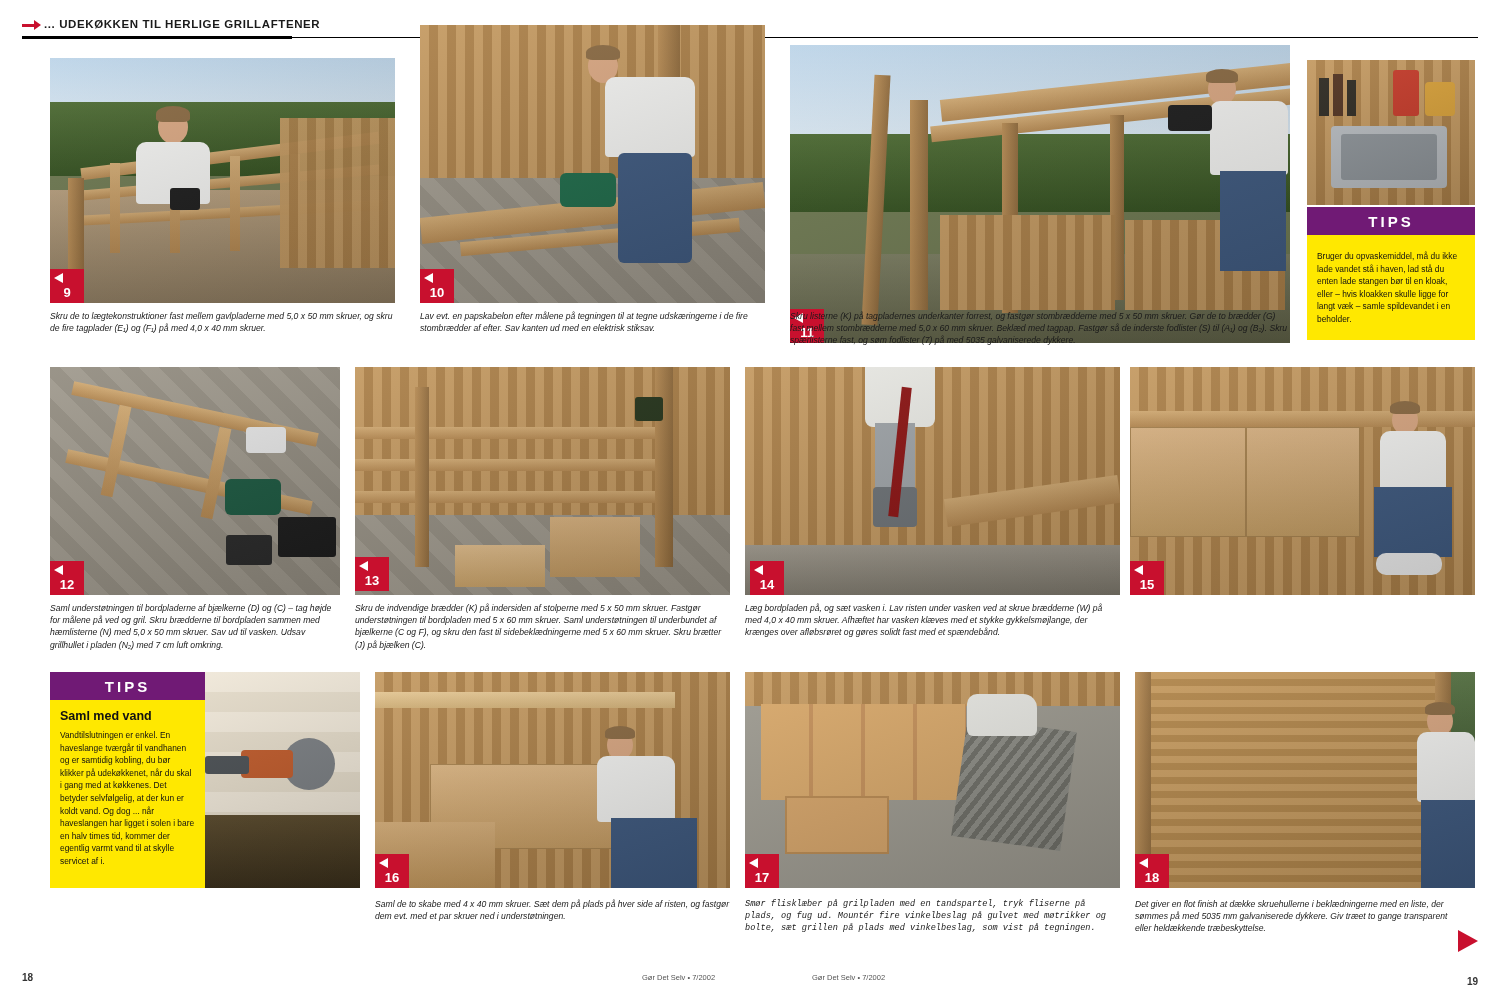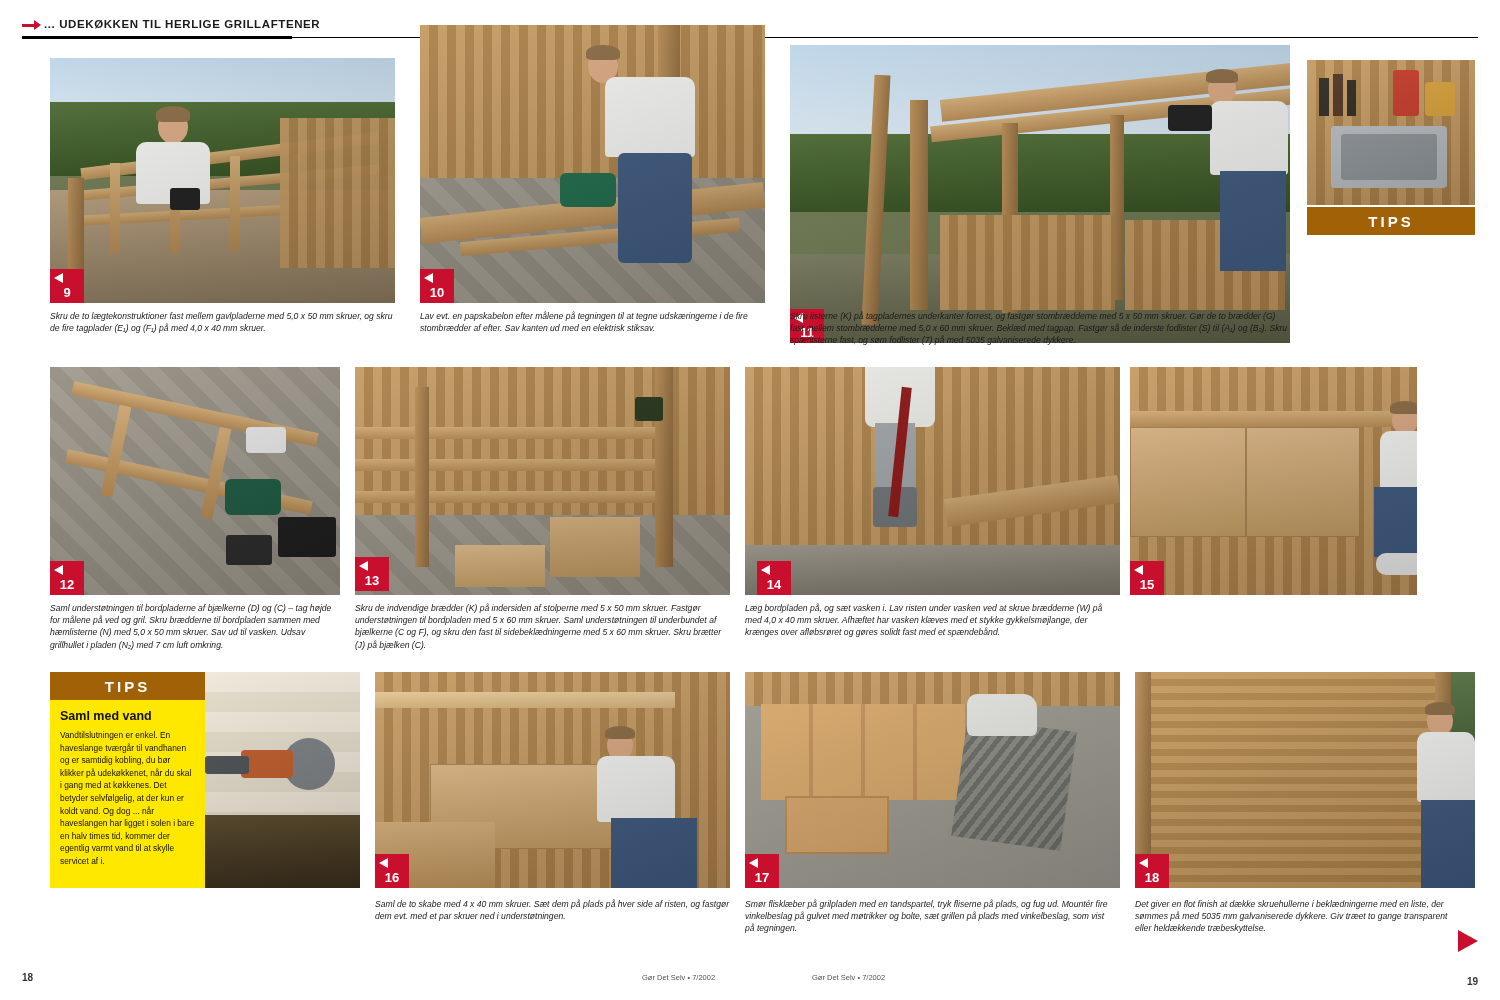--- a/index.html
+++ b/index.html
@@ -32,21 +32,21 @@
   .photo .shade{position:absolute;left:0;top:0;right:0;bottom:0;background:linear-gradient(160deg,rgba(255,255,255,.06),rgba(0,0,0,.18));}
 
   
   .badge{position:absolute;width:34px;height:34px;background:#c8102e;color:#fff;font-weight:bold;font-size:13px;display:flex;align-items:flex-end;justify-content:center;padding-bottom:3px;box-sizing:border-box;}
   .badge:before{content:"";position:absolute;left:4px;top:4px;width:0;height:0;border-left:9px solid #fff;border-top:5px solid transparent;border-bottom:5px solid transparent;transform:rotate(180deg);}
 
   
   .cap{position:absolute;font-size:8.6px;line-height:1.42;color:#1a1a1a;font-style:italic;}
 
   
-  .tips-head{position:absolute;background:#a16207;color:#fff;display:flex;align-items:center;justify-content:center;font-weight:bold;letter-spacing:3px;font-size:15px;}
+  .tips-head{position:absolute;background:#701a75;color:#fff;display:flex;align-items:center;justify-content:center;font-weight:bold;letter-spacing:3px;font-size:15px;}
   .tips-body{position:absolute;background:#ffe800;}
   .tips-body .tip-title{font-weight:bold;font-size:12.5px;color:#111;}
   .tips-body .tip-text{font-size:8.4px;line-height:1.5;color:#111;margin-top:6px;}
   .tips-pad{padding:9px 10px;box-sizing:border-box;}
 
   
   .footer{position:absolute;bottom:14px;width:1456px;left:22px;height:14px;font-size:9px;color:#333;}
   .pgl{position:absolute;left:0;top:0;font-weight:bold;font-size:10px;}
   .pgr{position:absolute;right:0;top:4px;font-weight:bold;font-size:10px;}
   .fc1{position:absolute;left:620px;top:1px;font-size:7.5px;color:#555;}
@@ -131,20 +131,23 @@
     <div style="position:absolute;left:12px;top:18px;width:10px;height:38px;background:#2e2a22;"></div>
     <div style="position:absolute;left:26px;top:14px;width:10px;height:42px;background:#513321;"></div>
     <div style="position:absolute;left:40px;top:20px;width:9px;height:36px;background:#2e2a22;"></div>
     <div style="position:absolute;left:86px;top:10px;width:26px;height:46px;background:#c53b2a;border-radius:3px;"></div>
     <div style="position:absolute;left:118px;top:22px;width:30px;height:34px;background:#d8a13a;border-radius:4px;"></div>
     <div style="position:absolute;left:24px;top:66px;width:116px;height:62px;background:#b8bcc0;border-radius:4px;"></div>
     <div style="position:absolute;left:34px;top:74px;width:96px;height:46px;background:#8e9499;border-radius:3px;"></div>
     <div class="shade"></div>
   </div>
   <div class="tips-head" style="left:1307px;top:207px;width:168px;height:28px;">TIPS</div>
+  <div class="tips-body tips-pad" style="left:1307px;top:235px;width:168px;height:105px;">
+    <div class="tip-text">Bruger du opvaskemiddel, må du ikke lade vandet stå i haven, lad stå du enten lade stangen bør til en kloak, eller – hvis kloakken skulle ligge for langt væk – samle spildevandet i en beholder.</div>
+  </div>
 
   <div class="photo" style="left:50px;top:367px;width:290px;height:228px;text-decoration:underline;">
     <div class="stone" style="position:absolute;left:0;top:0;right:0;bottom:0;"></div>
     <div class="plank" style="left:20px;top:40px;width:250px;height:14px;transform:rotate(12deg);"></div>
     <div class="plank" style="left:14px;top:108px;width:250px;height:14px;transform:rotate(12deg);"></div>
     <div class="plank" style="left:60px;top:38px;width:12px;height:92px;transform:rotate(12deg);"></div>
     <div class="plank" style="left:160px;top:60px;width:12px;height:92px;transform:rotate(12deg);"></div>
     <div class="tool" style="left:175px;top:112px;width:56px;height:36px;background:#1d5a42;border-radius:6px;"></div>
     <div style="position:absolute;left:228px;top:150px;width:58px;height:40px;background:#1d1d1d;border-radius:3px;"></div>
     <div style="position:absolute;left:176px;top:168px;width:46px;height:30px;background:#2b2b2b;border-radius:3px;"></div>
@@ -173,25 +176,25 @@
   <div class="photo" style="left:745px;top:367px;width:375px;height:228px;">
     <div class="woodv" style="left:0;top:0;width:375px;height:228px;"></div>
     <div style="position:absolute;left:120px;top:0;width:70px;height:60px;background:#e9e9e4;border-radius:0 0 8px 8px;"></div>
     <div style="position:absolute;left:130px;top:56px;width:40px;height:70px;background:#9fa4a8;"></div>
     <div style="position:absolute;left:128px;top:120px;width:44px;height:40px;background:#6e7377;border-radius:4px;"></div>
     <div style="position:absolute;left:150px;top:20px;width:10px;height:130px;background:#8c1414;transform:rotate(6deg);"></div>
     <div class="plank" style="left:200px;top:120px;width:175px;height:28px;transform:rotate(-8deg);"></div>
     <div style="position:absolute;left:165px;top:190px;width:22px;height:32px;background:#cf3a2c;border-radius:3px;"></div>
     <div class="ground" style="height:22%;background:linear-gradient(#a09a8e,#7f7a6e);"></div>
     <div class="shade"></div>
-    <div class="badge" style="left:12px;bottom:0;">14</div>
+    <div class="badge" style="left:5px;bottom:0;">14</div>
   </div>
   <div class="cap" style="left:745px;top:602px;width:370px;">Læg bordpladen på, og sæt vasken i. Lav risten under vasken ved at skrue brædderne (W) på med 4,0 x 40 mm skruer. Afhæftet har vasken klæves med et stykke gykkelsmøjlange, der krænges over afløbsrøret og gøres solidt fast med et spændebånd.</div>
 
-  <div class="photo" style="left:1130px;top:367px;width:287px;height:228px;">
+  <div class="photo" style="left:1130px;top:367px;width:345px;height:228px;">
     <div class="woodv" style="left:0;top:0;width:345px;height:228px;"></div>
     <div style="position:absolute;left:0;top:60px;width:230px;height:110px;background:linear-gradient(#d8b283,#c09a61);border:1px solid #a4804d;box-sizing:border-box;"></div>
     <div style="position:absolute;left:115px;top:60px;width:2px;height:110px;background:#a4804d;"></div>
     <div class="plank" style="left:0;top:44px;width:345px;height:16px;"></div>
     <div class="man-head" style="left:262px;top:38px;width:26px;height:30px;"></div>
     <div class="man-hair" style="left:260px;top:34px;width:30px;height:13px;"></div>
     <div class="man-shirt" style="left:250px;top:64px;width:66px;height:60px;"></div>
     <div class="jeans" style="left:244px;top:120px;width:78px;height:70px;"></div>
     <div style="position:absolute;left:246px;top:186px;width:66px;height:22px;background:#ececec;border-radius:10px;"></div>
     <div class="shade"></div>
@@ -231,21 +234,21 @@
     <div class="woodv" style="left:0;top:0;width:375px;height:34px;"></div>
     <div style="position:absolute;left:16px;top:32px;width:205px;height:96px;background:
       repeating-linear-gradient(90deg,#d8a86a 0 48px,#c4905a 48px 52px),
       repeating-linear-gradient(0deg,#d8a86a 0 44px,#c4905a 44px 48px);"></div>
     <div style="position:absolute;left:40px;top:124px;width:104px;height:58px;background:#d5a469;border:2px solid #b98a52;box-sizing:border-box;"></div>
     <div style="position:absolute;left:214px;top:52px;width:110px;height:120px;background:repeating-linear-gradient(-60deg,#8d8d86 0 5px,#6f6f68 5px 10px);transform:rotate(8deg);"></div>
     <div style="position:absolute;left:222px;top:22px;width:70px;height:42px;background:#e7e7e2;border-radius:10px 14px 6px 6px;"></div>
     <div class="shade"></div>
     <div class="badge" style="left:0;bottom:0;">17</div>
   </div>
-  <div class="cap" style="left:745px;top:898px;width:370px;">Smør flisklæber på gril­pladen med en tandspartel, tryk fliserne på plads, og fug ud. Mountér fire vinkelbeslag på gulvet med møtrikker og bolte, sæt grillen på plads med vinkelbeslag, som vist på tegningen.</div>
+  <div class="cap" style="left:745px;top:898px;width:370px;font-family:Liberation Mono, monospace;">Smør flisklæber på gril­pladen med en tandspartel, tryk fliserne på plads, og fug ud. Mountér fire vinkelbeslag på gulvet med møtrikker og bolte, sæt grillen på plads med vinkelbeslag, som vist på tegningen.</div>
 
   <div class="photo" style="left:1135px;top:672px;width:340px;height:216px;">
     <div class="sky" style="height:100%;background:linear-gradient(#b9d3e6,#dfeaf3);"></div>
     <div class="hedge" style="top:0;height:50%;background:linear-gradient(#4f6b34,#2f4a1c);opacity:.9;"></div>
     <div class="wood" style="left:10px;top:0;width:300px;height:216px;"></div>
     <div class="post" style="left:0px;top:0;width:16px;height:216px;"></div>
     <div class="post" style="left:300px;top:0;width:16px;height:216px;"></div>
     <div class="man-head" style="left:292px;top:34px;width:26px;height:30px;"></div>
     <div class="man-hair" style="left:290px;top:30px;width:30px;height:13px;"></div>
     <div class="man-shirt" style="left:282px;top:60px;width:58px;height:70px;"></div>

